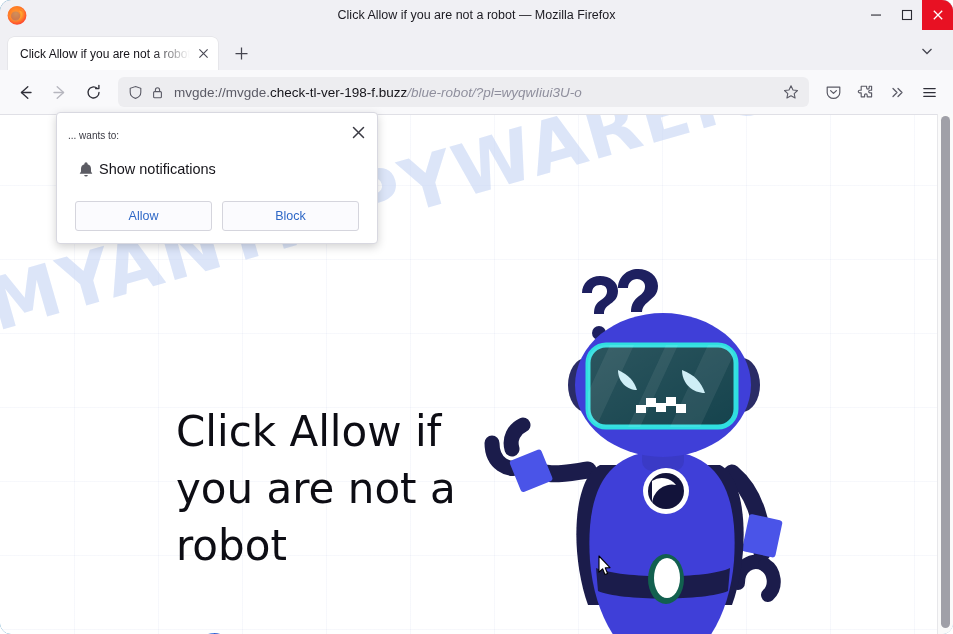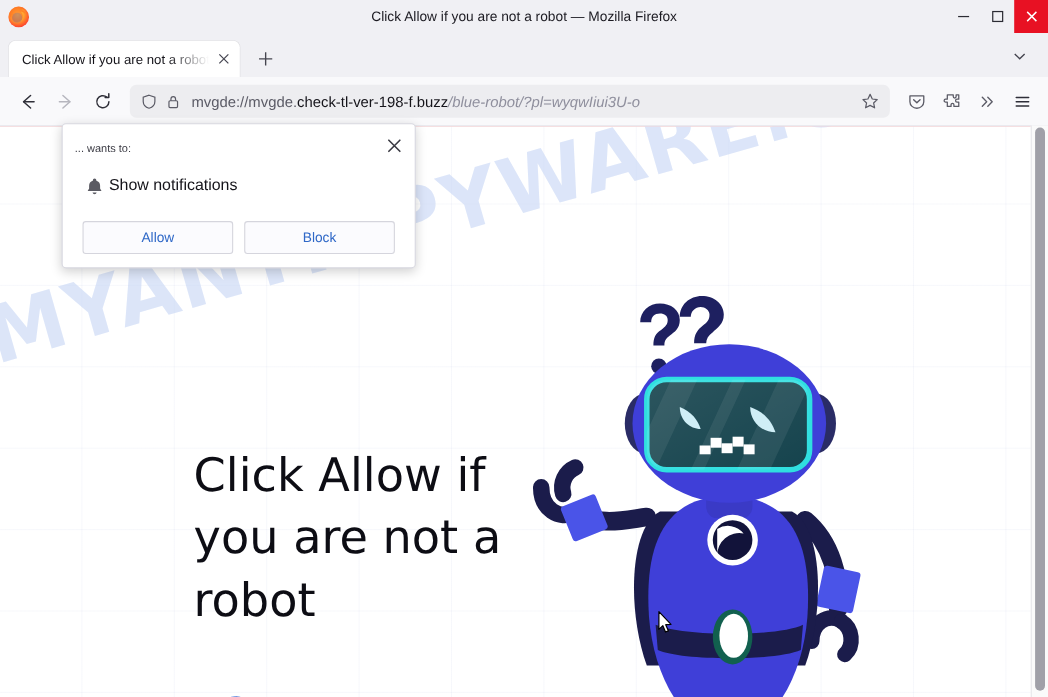--- a/index.html
+++ b/index.html
@@ -2,21 +2,21 @@
 <html><head>
 <meta charset="utf-8">
 <style>
   html,body{margin:0;padding:0;}
   body{
     width:953px;height:634px;overflow:hidden;
     font-family:"Liberation Sans","DejaVu Sans",sans-serif;
     background:#ffffff;
     -webkit-font-smoothing:antialiased;
   }
-  .window{position:relative;width:953px;height:634px;overflow:hidden;background:#ef4444;}
+  .window{position:relative;width:953px;height:634px;overflow:hidden;background:#0369a1;border-radius:11px;}
 
   
   .titlebar{
     position:relative;height:30px;background:#f0f0f4;
     display:flex;align-items:center;
   }
   .ff-logo{position:absolute;left:6px;top:4px;width:22px;height:22px;}
   .title-text{
     position:absolute;left:0;right:0;text-align:center;
     font-size:12.5px;color:#1c1b22;line-height:30px;

